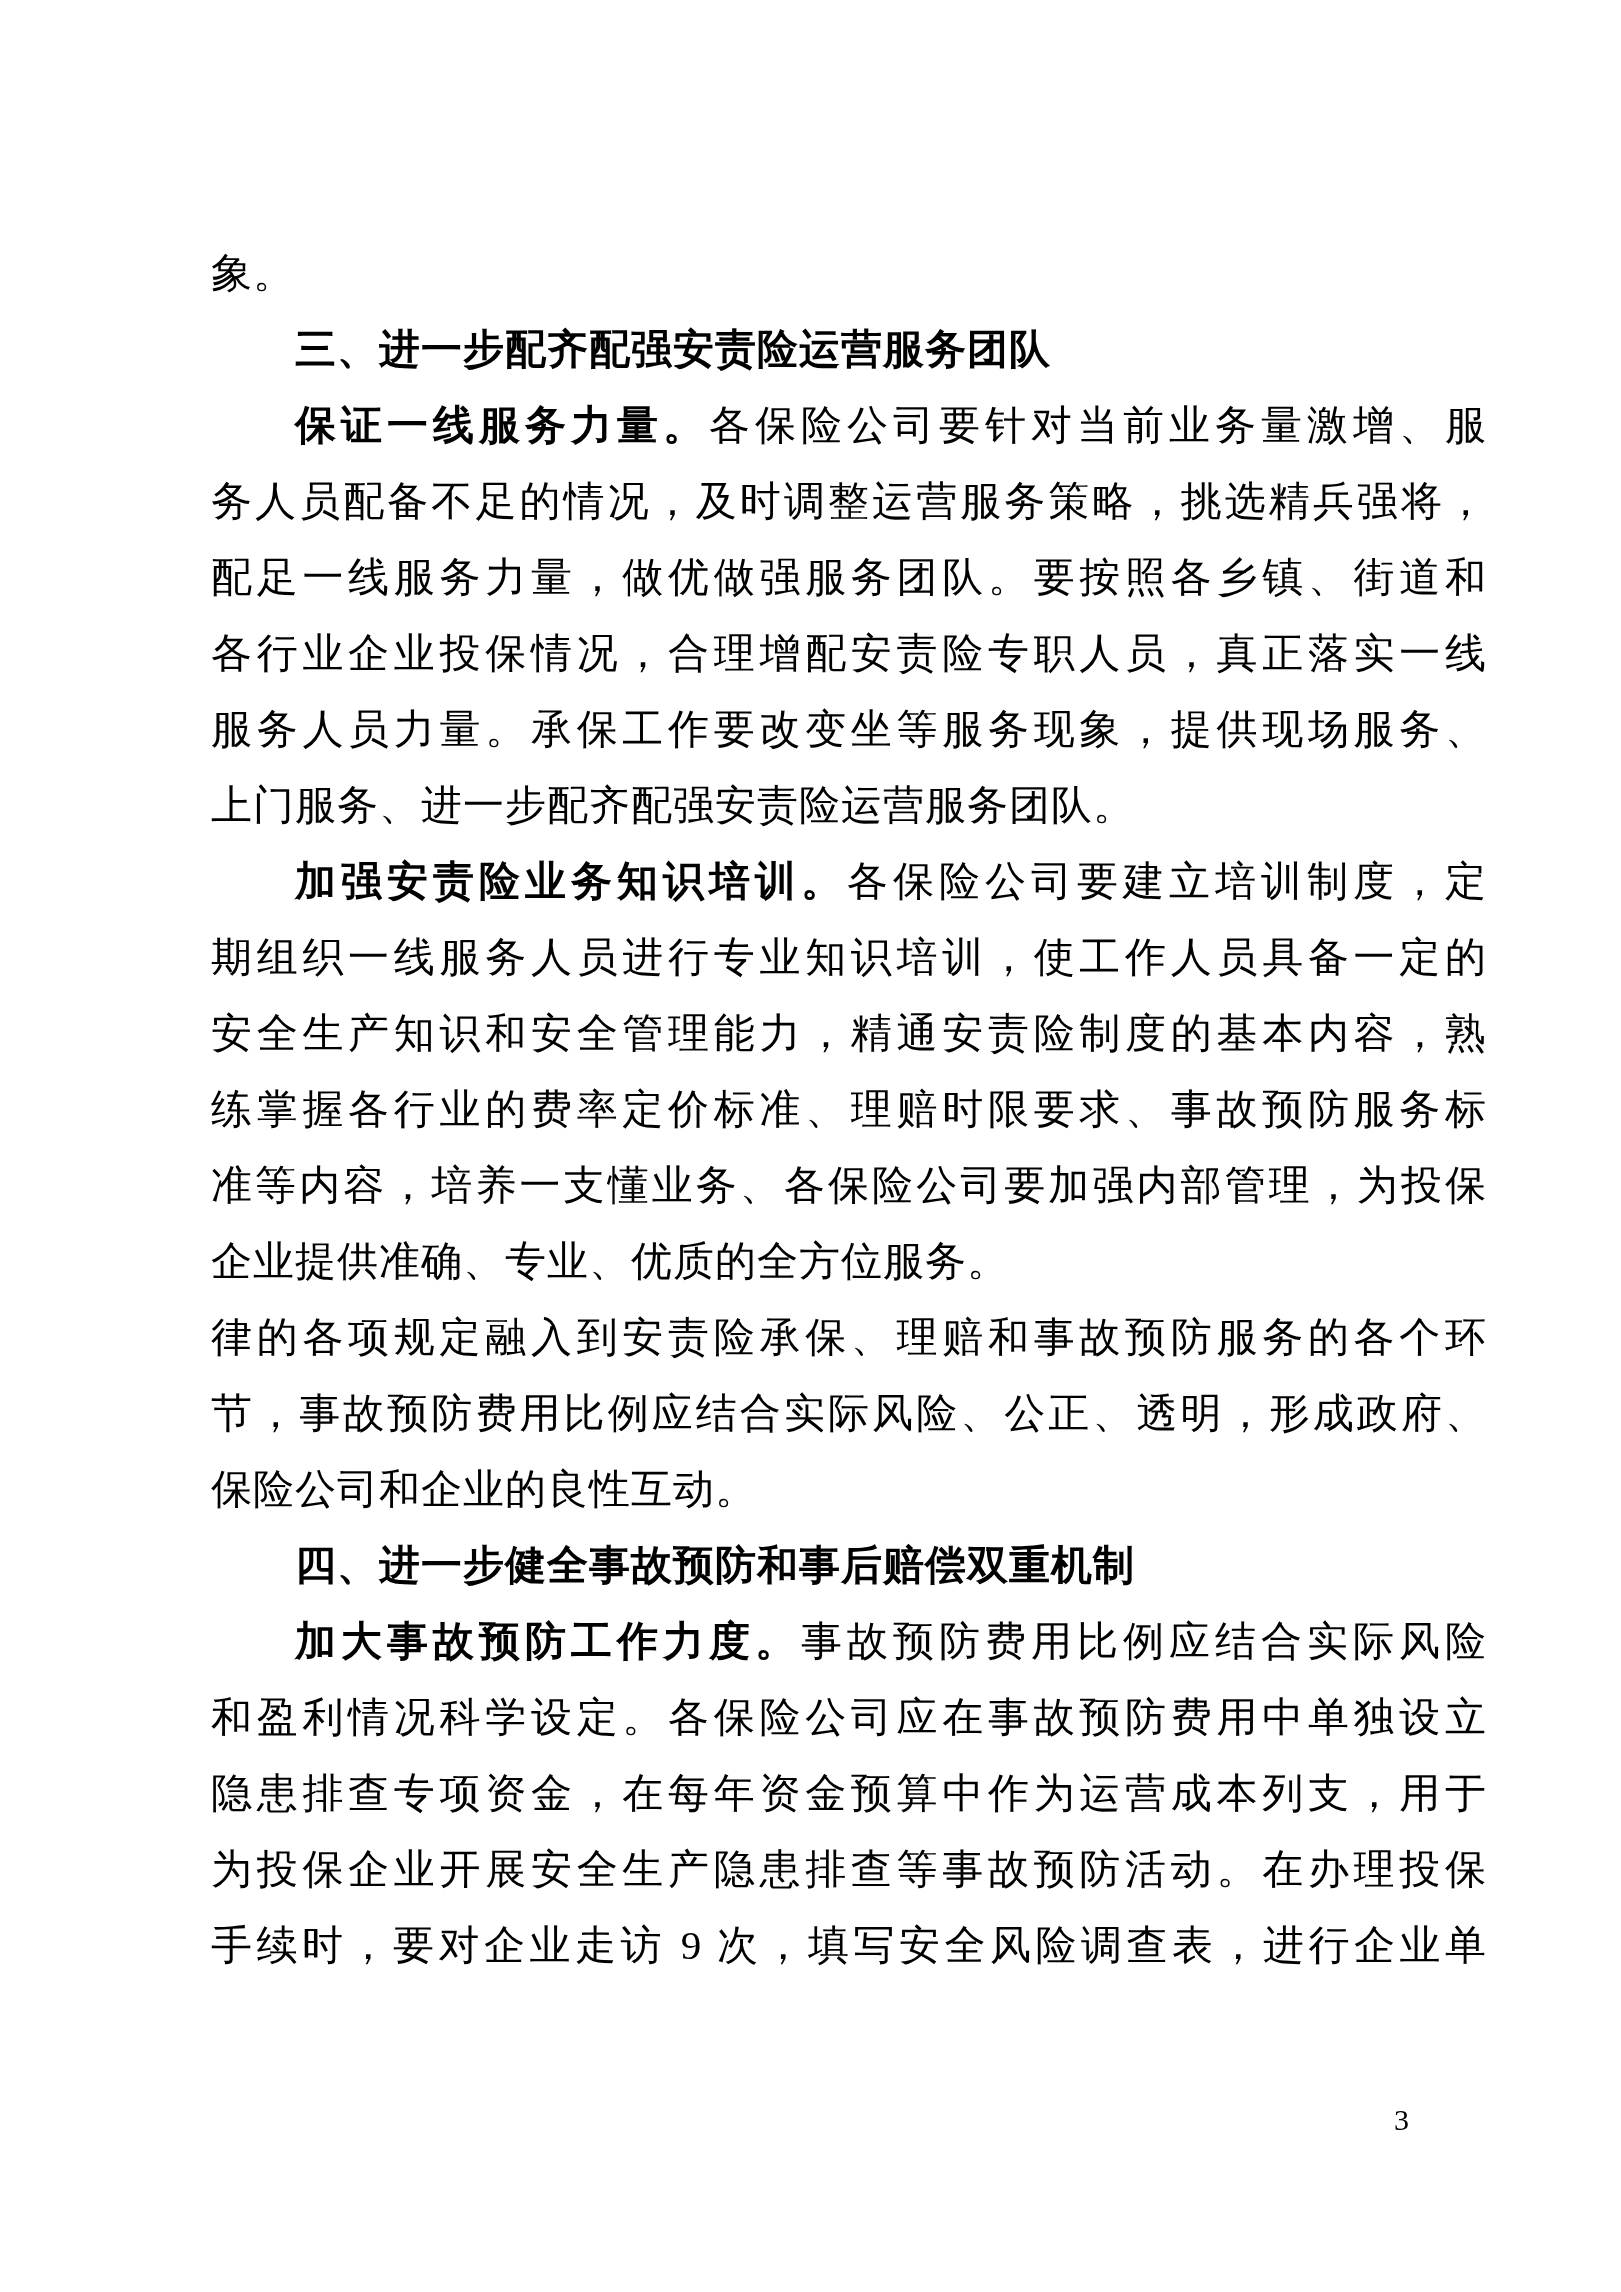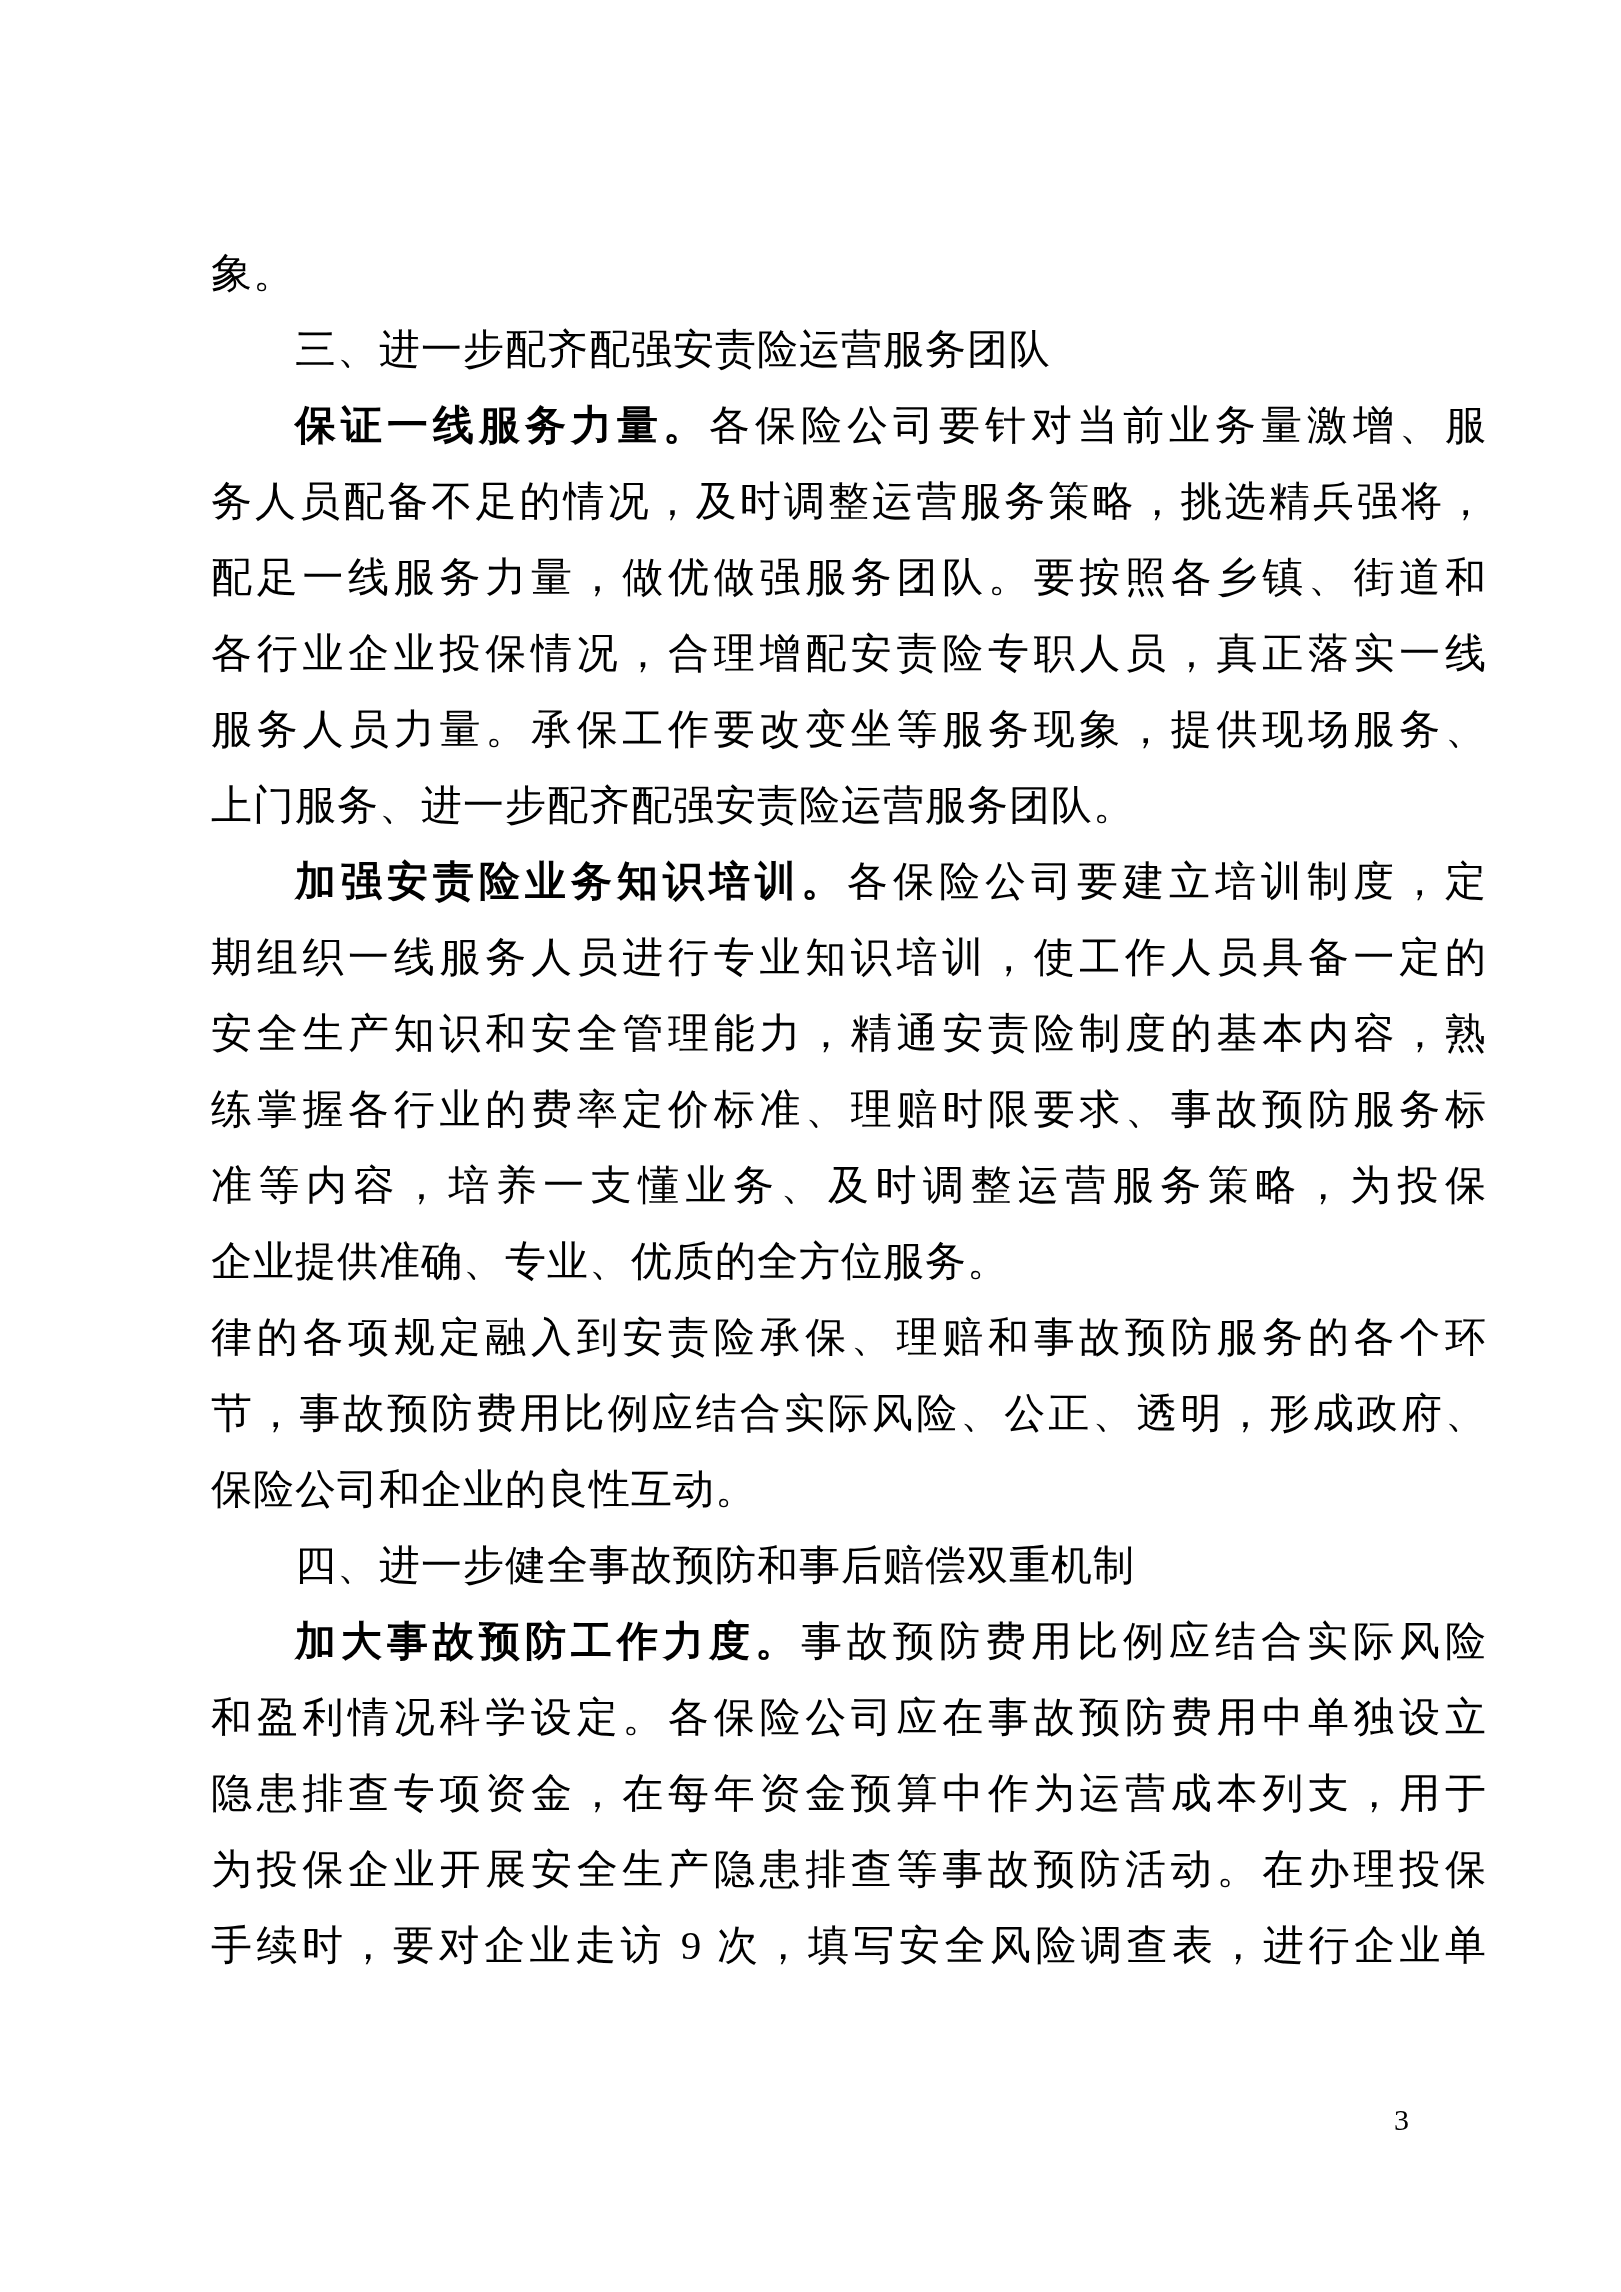--- a/index.html
+++ b/index.html
@@ -36,21 +36,21 @@
   .j {
     text-align: justify;
     text-align-last: justify;
   }
   
   .ind {
     text-indent: 84px;
   }
   
   .h {
-    font-weight: normal;
+    font-weight: bold;
     font-family: "Liberation Sans", "DejaVu Sans", sans-serif;
   }
   
   .lead {
     font-weight: bold;
     font-family: "Liberation Sans", "DejaVu Sans", sans-serif;
   }
   .pagenum {
     position: absolute;
     left: 1394px;
@@ -76,21 +76,21 @@
     <div class="line j"><span>务人员配备不足的情况，及时调整运营服务策略，挑选精兵强将，</span></div>
     <div class="line j"><span>配足一线服务力量，做优做强服务团队。要按照各乡镇、街道和</span></div>
     <div class="line j"><span>各行业企业投保情况，合理增配安责险专职人员，真正落实一线</span></div>
     <div class="line j"><span>服务人员力量。承保工作要改变坐等服务现象，提供现场服务、</span></div>
     <div class="line"><span>上门服务、进一步配齐配强安责险运营服务团队。</span></div>
 
     <div class="line ind j"><span class="lead">加强安责险业务知识培训。</span><span>各保险公司要建立培训制度，定</span></div>
     <div class="line j"><span>期组织一线服务人员进行专业知识培训，使工作人员具备一定的</span></div>
     <div class="line j"><span>安全生产知识和安全管理能力，精通安责险制度的基本内容，熟</span></div>
     <div class="line j"><span>练掌握各行业的费率定价标准、理赔时限要求、事故预防服务标</span></div>
-    <div class="line j"><span>准等内容，培养一支懂业务、及时调整运营服务策略，为投保</span></div>
+    <div class="line j"><span>准等内容，培养一支懂业务、各保险公司要加强内部管理，为投保</span></div>
     <div class="line"><span>企业提供准确、专业、优质的全方位服务。</span></div>
 
     <div class="line j"><span>律的各项规定融入到安责险承保、理赔和事故预防服务的各个环</span></div>
     <div class="line j"><span>节，事故预防费用比例应结合实际风险、公正、透明，形成政府、</span></div>
     <div class="line"><span>保险公司和企业的良性互动。</span></div>
 
     <div class="line h ind"><span>四、进一步健全事故预防和事后赔偿双重机制</span></div>
 
     <div class="line ind j"><span class="lead">加大事故预防工作力度。</span><span>事故预防费用比例应结合实际风险</span></div>
     <div class="line j"><span>和盈利情况科学设定。各保险公司应在事故预防费用中单独设立</span></div>

